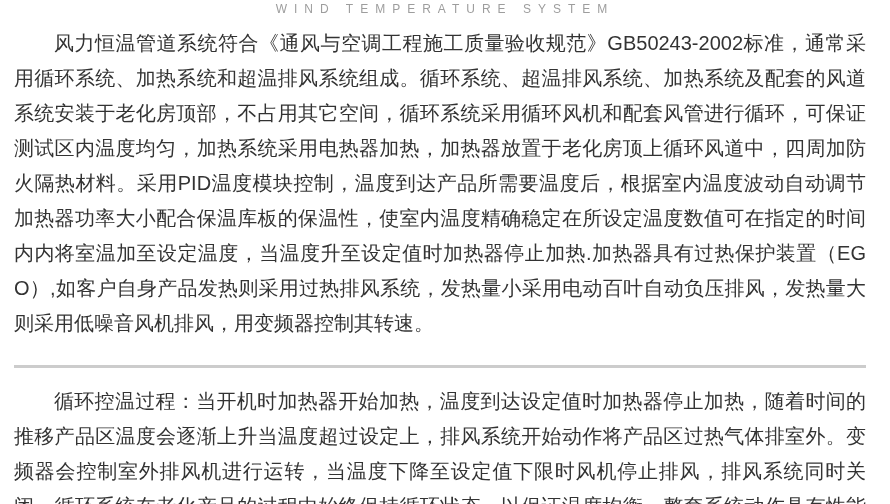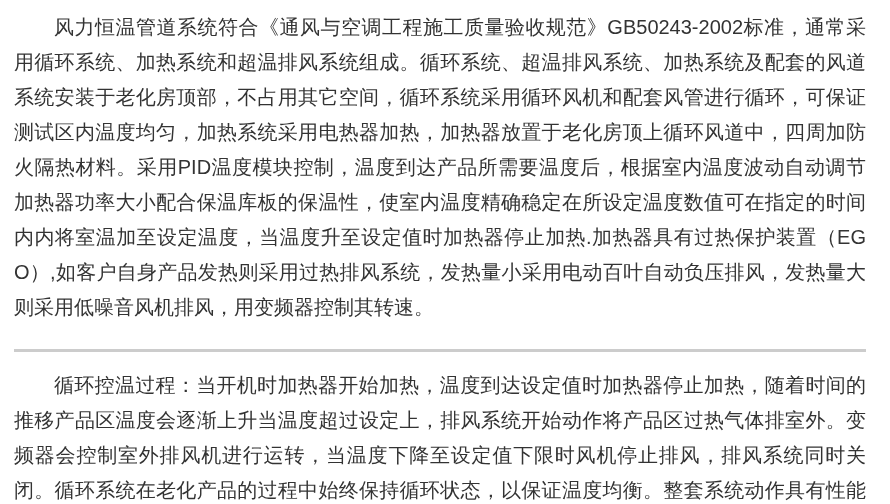--- a/index.html
+++ b/index.html
@@ -48,20 +48,21 @@
   }
   .para-2 {
     margin-top: 16px;
   }
 </style>
 </head>
 <body>
 
 <div class="page">
 
+  <div class="eyebrow">WIND TEMPERATURE SYSTEM</div>
 
   <div class="content">
 
     <p class="para para-1">风力恒温管道系统符合《通风与空调工程施工质量验收规范》GB50243-2002标准，通常采用循环系统、加热系统和超温排风系统组成。循环系统、超温排风系统、加热系统及配套的风道系统安装于老化房顶部，不占用其它空间，循环系统采用循环风机和配套风管进行循环，可保证测试区内温度均匀，加热系统采用电热器加热，加热器放置于老化房顶上循环风道中，四周加防火隔热材料。采用PID温度模块控制，温度到达产品所需要温度后，根据室内温度波动自动调节加热器功率大小配合保温库板的保温性，使室内温度精确稳定在所设定温度数值可在指定的时间内内将室温加至设定温度，当温度升至设定值时加热器停止加热.加热器具有过热保护装置（EGO）,如客户自身产品发热则采用过热排风系统，发热量小采用电动百叶自动负压排风，发热量大则采用低噪音风机排风，用变频器控制其转速。</p>
 
     <div class="divider"></div>
 
     <p class="para para-2">循环控温过程：当开机时加热器开始加热，温度到达设定值时加热器停止加热，随着时间的推移产品区温度会逐渐上升当温度超过设定上，排风系统开始动作将产品区过热气体排室外。变频器会控制室外排风机进行运转，当温度下降至设定值下限时风机停止排风，排风系统同时关闭。循环系统在老化产品的过程中始终保持循环状态，以保证温度均衡。整套系统动作具有性能稳定，控制精确、温度波动小、均匀度好，是产品老化的理想设备。</p>
 
   </div>

